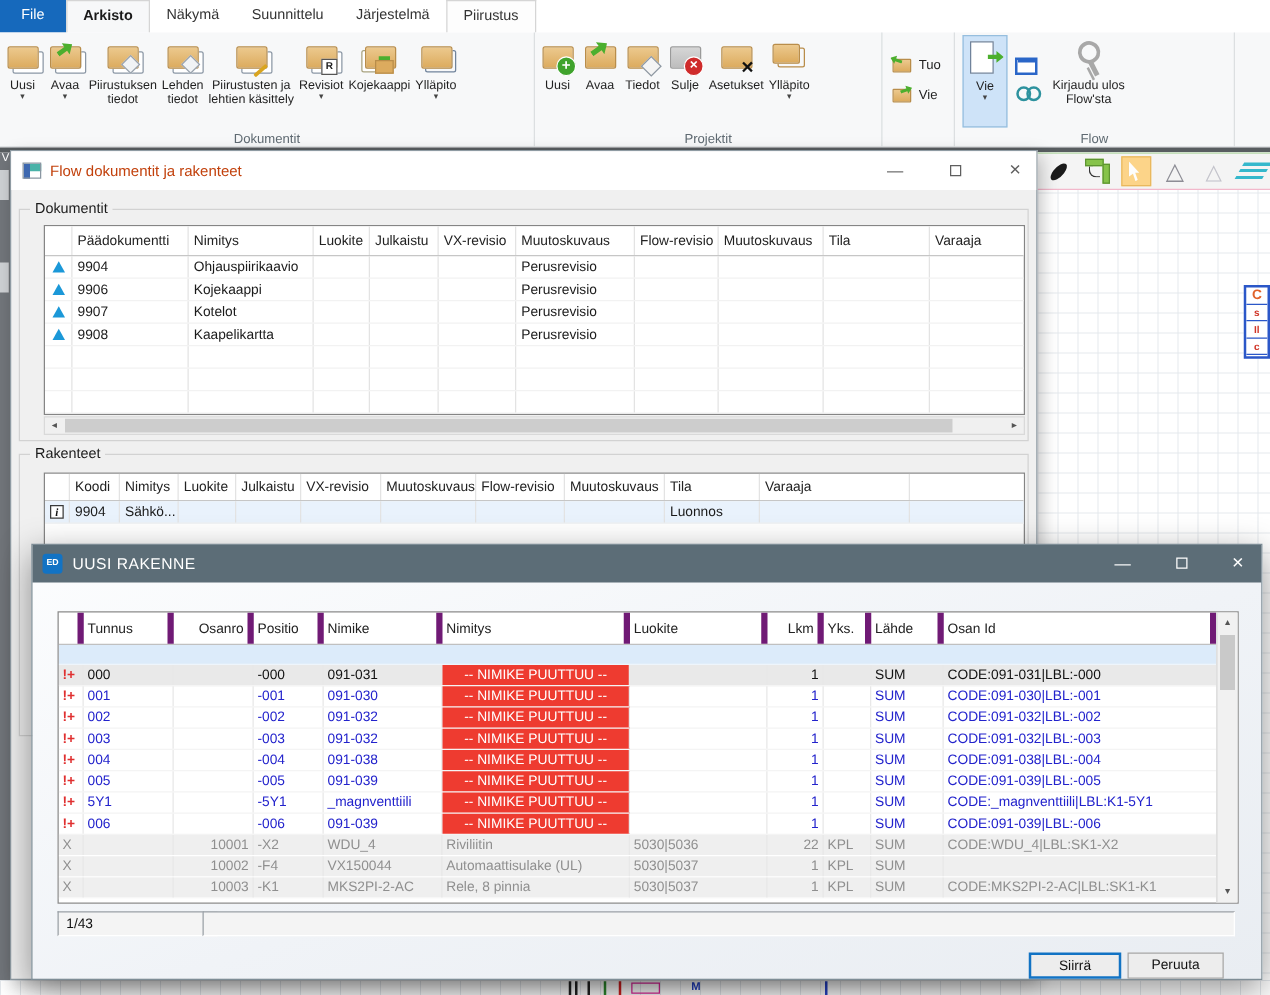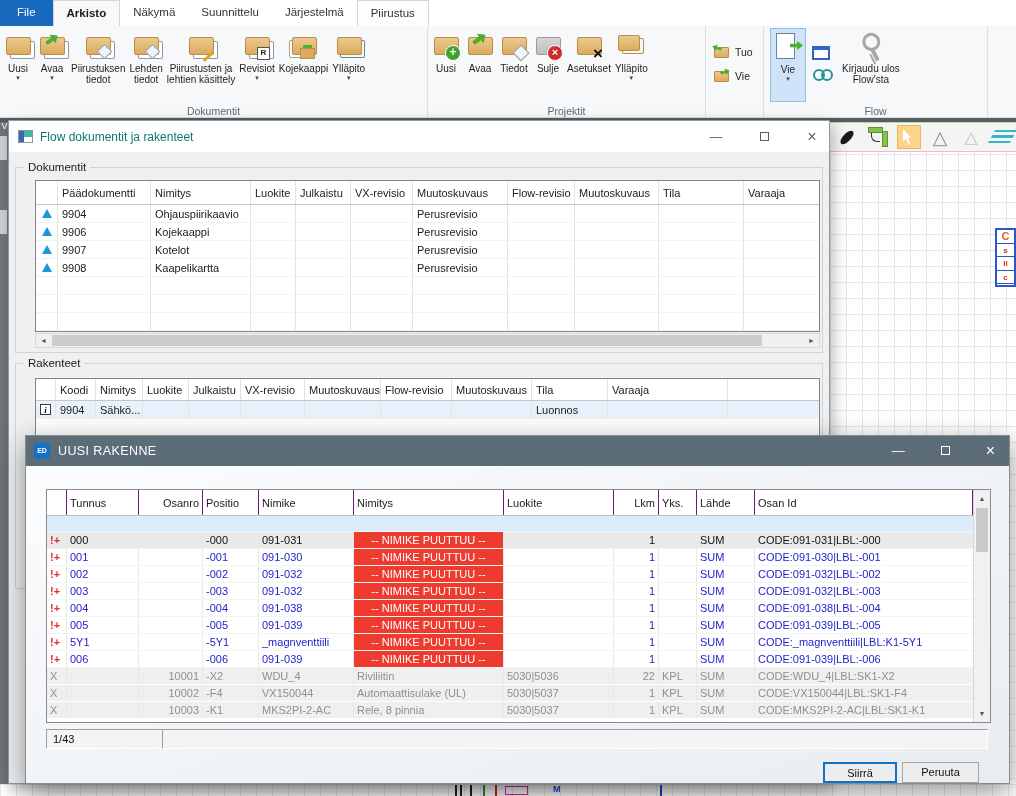--- a/index.html
+++ b/index.html
@@ -83,21 +83,21 @@
   .t-layers{width:22px;height:15px;background:repeating-linear-gradient(#35b8cc 0 2.5px,transparent 2.5px 5.5px);transform:skewX(-30deg)}
   .minitable{left:995px;top:228px;width:21px;height:59px;border:2px solid #2b57c8;background:#fff;overflow:hidden}
   .minitable .mrow{height:13.5px;border-bottom:1px solid #2b57c8;font:bold 8px/13px "Liberation Sans",sans-serif;color:#d03427;text-align:center;overflow:hidden}
   .minitable .mrow:first-child{font-size:11px;color:#e0622a}
   .mark{top:785px;width:2px;height:11px}
 
   
   .fdlg{left:8px;top:120px;width:822px;height:664px;background:#f0f0f0;border:1px solid #8f9ba3;box-shadow:3px 5px 14px rgba(0,0,0,.28)}
   .fdlg-title{position:relative;height:31px;background:#fff;display:flex;align-items:center;gap:7px;padding-left:9px}
   .flowico{width:15px;height:13px;border:1px solid #8a97a2;background:linear-gradient(#49b2a8,#49b2a8) 5px 0/10px 6px no-repeat,linear-gradient(#3d68b0,#3d68b0) 0 0/5px 13px no-repeat,#fff}
-  .fdlg-title .t{font-size:12px;color:#0f766e}
+  .fdlg-title .t{font-size:12px;color:#c2410c}
   .wctrls{position:absolute;top:0;right:10px;height:31px;display:flex;align-items:center;gap:34px}
   .wc{color:#5f5f5f;font-size:13px;width:14px;text-align:center;line-height:31px}
   .wc .box{display:inline-block;width:9px;height:9px;border:1px solid #5f5f5f}
   .wc.dash{letter-spacing:0}
   .fset{border:1px solid #d2d2d2}
   .legend{position:absolute;top:-7px;left:8px;background:#f0f0f0;padding:0 4px;font-size:11.5px;color:#1a1a1a}
   .ftable{position:absolute;background:#fff;border:1px solid #858585;font-size:11px;color:#1a1a1a;overflow:hidden}
   .thead{display:flex;height:24px;border-bottom:1px solid #c6c6c6;background:#fff}
   .thead .fc{font-size:11px;color:#222}
   .fc{display:flex;align-items:center;padding:0 4px;border-right:1px solid #e3e3e3;overflow:hidden;white-space:nowrap;height:100%;flex:0 0 auto}
@@ -117,21 +117,21 @@
   .udlg-title{position:relative;height:30px;background:#5c6d77;display:flex;align-items:center;gap:8px;padding-left:8px}
   .edico{width:16px;height:16px;border-radius:3px;background:#1273c4;color:#fff;font:bold 7px/16px "Liberation Sans",sans-serif;text-align:center}
   .udlg-title .t{color:#fff;font-size:12.5px;letter-spacing:.4px}
   .uctrls{position:absolute;top:0;right:14px;height:30px;display:flex;align-items:center;gap:36px}
   .uwc{color:#fff;font-size:13px;line-height:30px}
   .uwc .box{display:inline-block;width:9px;height:9px;border:1px solid #fff}
   .utable{position:absolute;left:20px;top:53px;width:945px;height:234px;background:#fff;border:1px solid #8a8a8a}
   .ucontent{position:absolute;left:0;top:0;right:17px;bottom:0;overflow:hidden}
   .u-head{display:flex;height:26px;border-bottom:1px solid #c0c0c0;font-size:11px;color:#222}
   .uc{display:flex;align-items:center;padding:0 3px;border-right:1px solid #e8e8e8;overflow:hidden;white-space:nowrap;height:100%;flex:0 0 auto}
-  .u-head .uc{border-right:1px solid #701a75}
+  .u-head .uc{border-right:5px solid #701a75}
   .u-c0{width:20px}.u-c1{width:72px}.u-c2{width:64px;justify-content:flex-end}.u-c3{width:56px}.u-c4{width:95px}.u-c5{width:150px}.u-c6{width:110px}.u-c7{width:45px;justify-content:flex-end}.u-c8{width:38px}.u-c9{width:58px}.u-c10{flex:1 1 auto;border-right:none}
   .u-sel{height:16px;background:#dcebfa;border-bottom:1px solid #eef5fc}
   .urow{display:flex;height:17px;font-size:11px;border-bottom:1px solid #f4f4f4}
   .urow.r-cur{background:#e9e9e9;color:#111}
   .urow.r-blue{color:#2222cc}
   .urow.r-dis{background:#efefef;color:#8f8f8f;border-bottom:1px solid #fff}
   .urow .u-c0{font-weight:bold;color:#e03030}
   .urow.r-dis .u-c0{color:#8f8f8f;font-weight:normal}
   .uc.red{background:#ee3b30;color:#fff;justify-content:center}
   .vsb{position:absolute;right:0;top:0;bottom:0;width:17px;background:#f1f1f1;border-left:1px solid #d8d8d8}
@@ -724,21 +724,20 @@
             <span class="uc u-c0">X</span>
             <span class="uc u-c1"></span>
             <span class="uc u-c2">10002</span>
             <span class="uc u-c3">-F4</span>
             <span class="uc u-c4">VX150044</span>
             <span class="uc u-c5">Automaattisulake (UL)</span>
             <span class="uc u-c6">5030|5037</span>
             <span class="uc u-c7">1</span>
             <span class="uc u-c8">KPL</span>
             <span class="uc u-c9">SUM</span>
-            <span class="uc u-c10">CODE:VX150044|LBL:SK1-F4</span>
           </div>
 
           <div class="urow r-dis">
             <span class="uc u-c0">X</span>
             <span class="uc u-c1"></span>
             <span class="uc u-c2">10003</span>
             <span class="uc u-c3">-K1</span>
             <span class="uc u-c4">MKS2PI-2-AC</span>
             <span class="uc u-c5">Rele, 8 pinnia</span>
             <span class="uc u-c6">5030|5037</span>

